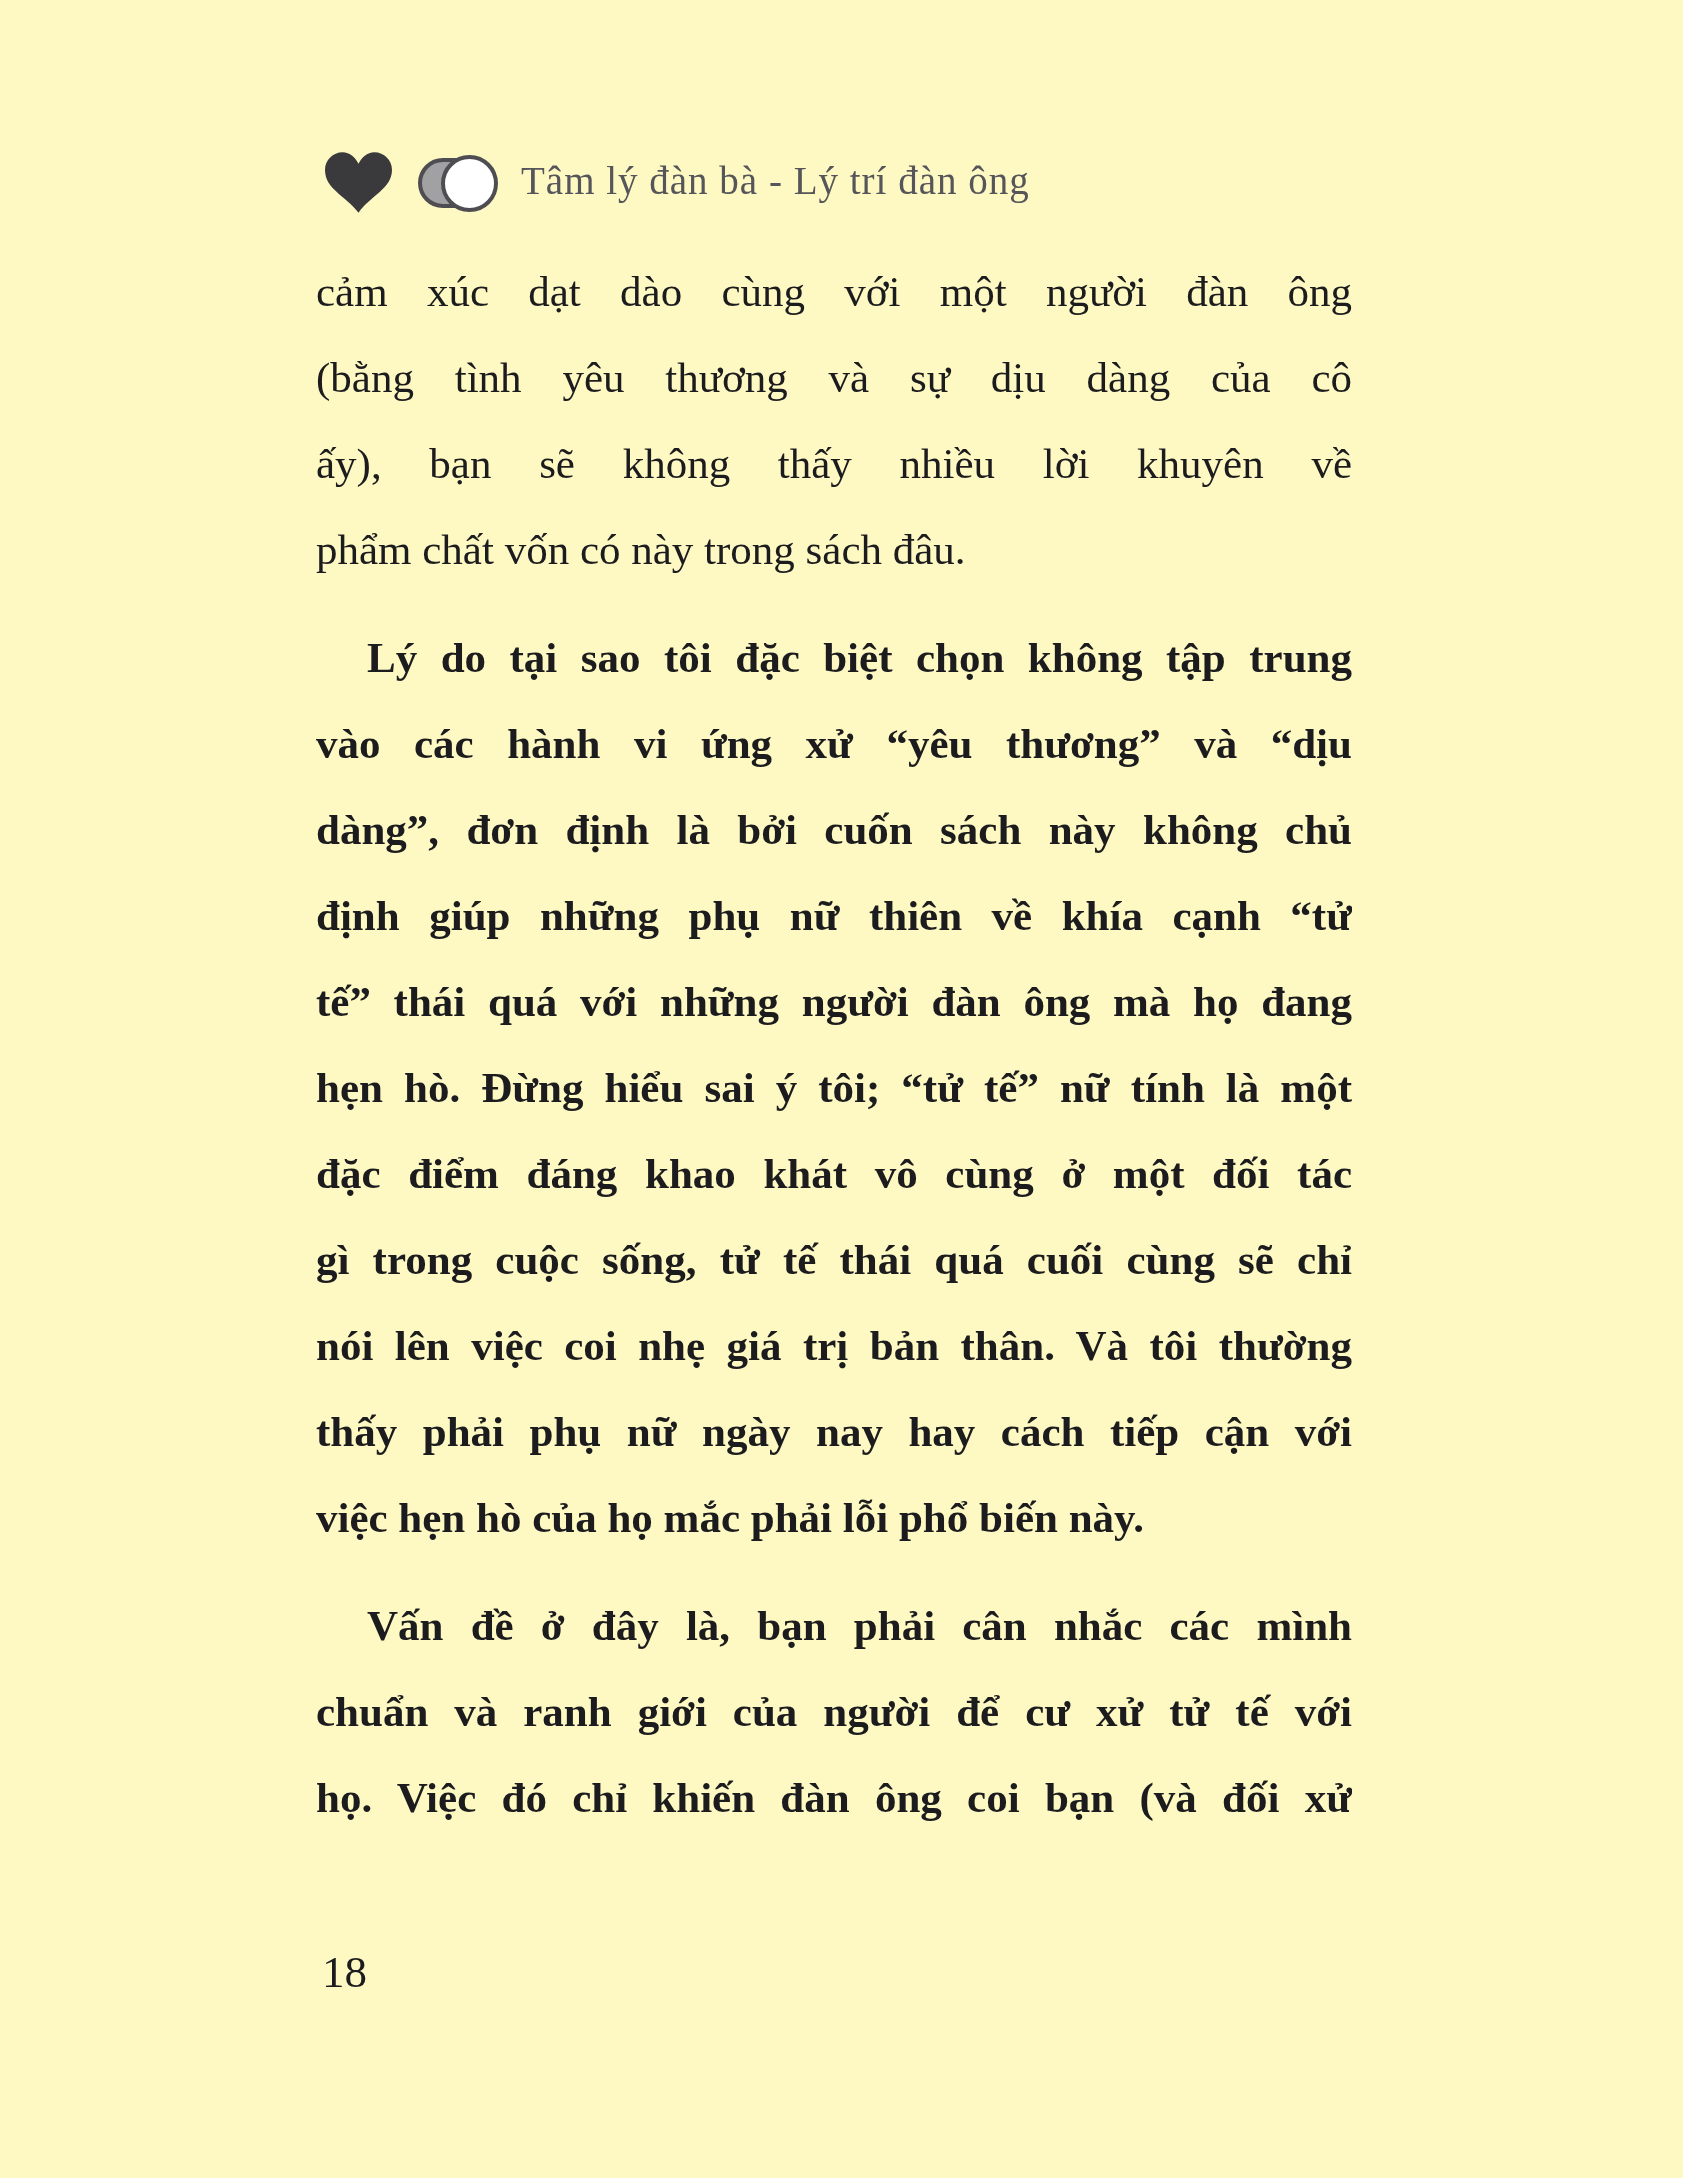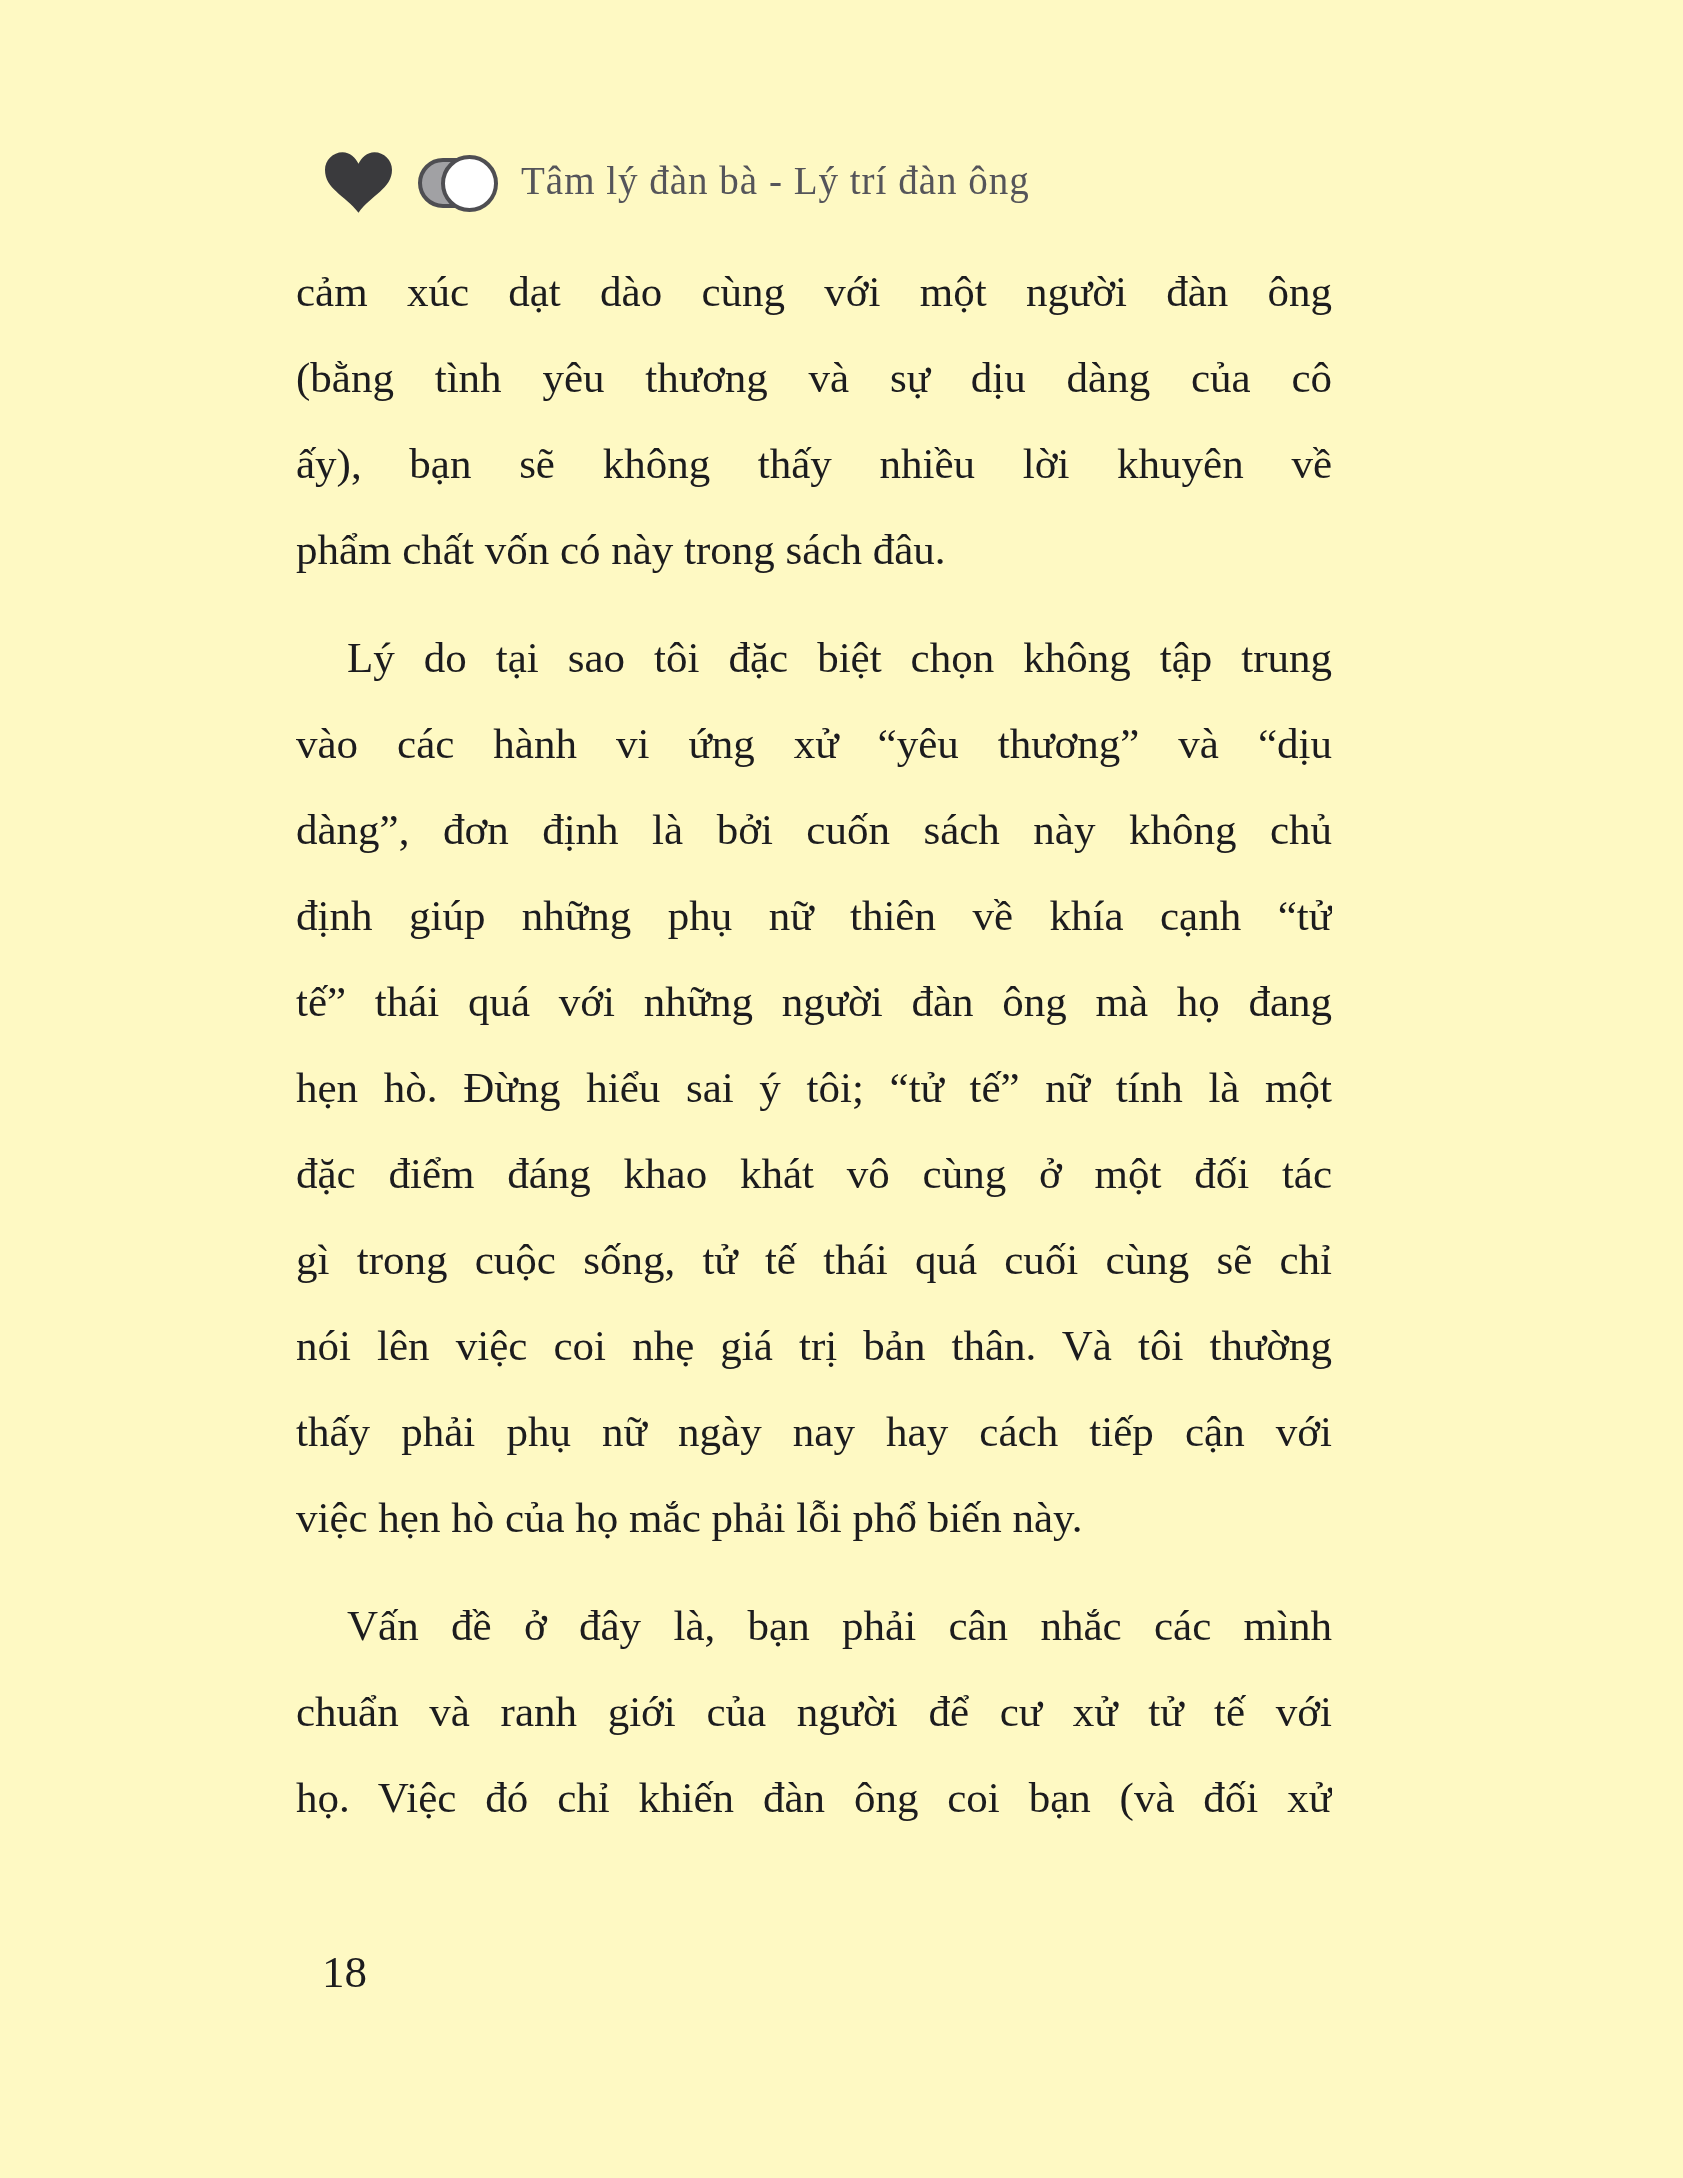--- a/index.html
+++ b/index.html
@@ -40,26 +40,26 @@
     font-size:39px;
     letter-spacing:1px;
     color:#55555a;
     white-space:nowrap;
     padding-bottom:4px;
   }
 
   
   .body-text {
     position:absolute;
-    left:296px; top:249px;
+    left:316px; top:249px;
     width:1036px;
     font-size:43px;
   }
   .para { margin:0; }
-  .para + .para { margin-top:22px; }
+  .para + .para { margin-top:22px;font-weight:bold; }
   .line {
     height:86px;
     line-height:86px;
     overflow:hidden;
     text-align:justify;
     color:#1c1c1e;
   }
   
   .line.just::after { content:""; display:inline-block; width:100%; height:0; }
   .line.indent { text-indent:51px; }

